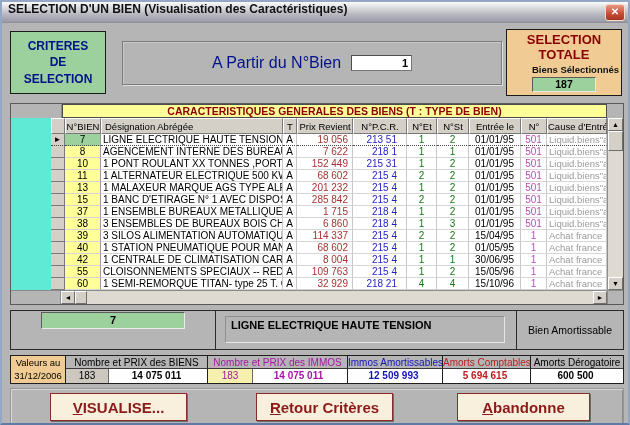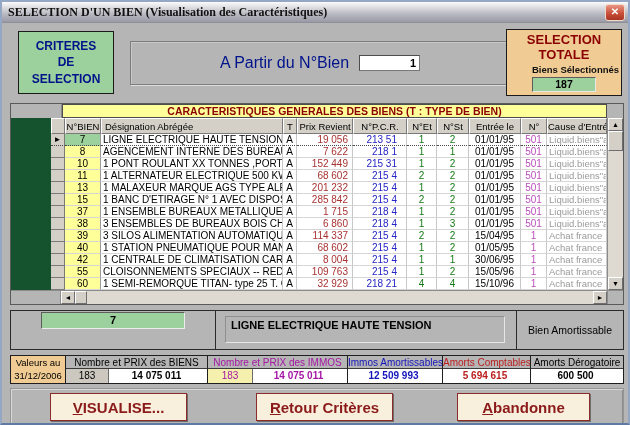--- a/index.html
+++ b/index.html
@@ -1,48 +1,48 @@
 <!DOCTYPE html>
 <html><head>
 <meta charset="utf-8">
 <style>
   html,body{margin:0;padding:0;background:#8a8a8a;}
   body{width:630px;height:425px;font-family:"Liberation Sans",sans-serif;}
   .window{position:relative;width:630px;height:425px;box-sizing:border-box;
     background:#b5b5b5;border:2px solid #94a8c6;border-bottom-color:#5f7aa5;overflow:hidden;}
   
-  .titlebar{height:20px;display:flex;align-items:center;
+  .titlebar{height:20px;display:flex;align-items:flex-start;
     background:linear-gradient(#fbfbfb,#b9b9c2 60%,#9a9aa6);
-    border-bottom:1px solid #8f8f99;padding-left:6px;position:relative;font-family:Liberation Serif, serif;}
+    border-bottom:1px solid #8f8f99;padding-left:6px;position:relative;}
   .titlebar .title{font-size:12px;font-weight:bold;color:#111;}
   .close-btn{position:absolute;right:3px;top:2px;width:18px;height:15px;
     background:linear-gradient(#e99784,#c94f38 55%,#a83424);border:1px solid #f3d9c8;
     border-radius:3px;color:#fff;font-size:10px;font-weight:bold;line-height:14px;
     text-align:center;cursor:default;}
   
-  .topsec{position:relative;margin:5px 6px 0 16px;height:68px;}
+  .topsec{position:relative;margin:5px 6px 0 8px;height:68px;}
   .criteria{position:absolute;left:0;top:3px;width:94px;height:61px;background:#9cd09c;
     border:1px solid #1a1a1a;color:#00138b;font-weight:bold;font-size:12px;text-align:center;
     display:flex;align-items:center;justify-content:center;white-space:pre-line;line-height:1.35;}
   .filter-panel{position:absolute;left:112px;top:13px;width:378px;height:42px;
     border:1px solid #7c7c7c;box-shadow:inset 1px 1px 0 #c9c9c9, 1px 1px 0 #dedede;
     display:flex;align-items:center;justify-content:center;gap:10px;}
   .filter-label{color:#00138b;font-size:16px;}
   .filter-input{width:56px;height:14px;border:1px solid #777;border-top-color:#4d4d4d;border-left-color:#4d4d4d;
     background:#fff;font-family:"Liberation Sans",sans-serif;font-size:11px;font-weight:bold;
     text-align:right;padding:0 3px 0 0;}
   .totale{position:absolute;right:0;top:1px;width:114px;height:65px;background:#f0cc94;
     border:1px solid #1a1a1a;text-align:center;}
   .totale-title{color:#8b0000;font-weight:bold;font-size:13px;line-height:1.15;white-space:pre-line;margin-top:3px;}
   .totale-sub{color:#111;font-weight:bold;font-size:9.5px;margin-top:1px;padding-left:23px;}
   .totale-count{width:62px;height:13px;margin:2px auto 0;background:#9cd09c;
     border:1px solid #5d5d5d;border-bottom-color:#e7e7e7;border-right-color:#e7e7e7;
     font-size:10.5px;font-weight:bold;line-height:13px;}
   
-  .tbl{margin:7px 0 0 8px;width:614px;background:#14532d;border:1px solid #5a5a5a;box-sizing:border-box;}
+  .tbl{margin:7px 0 0 8px;width:614px;background:#5eead4;border:1px solid #5a5a5a;box-sizing:border-box;}
   .band{height:14px;display:flex;}
   .band-left{width:50px;background:#b5b5b5;border-right:1px solid #8b8b8b;}
   .band-title{flex:1;background:#ffff99;border:1px solid #4d4d4d;color:#8b0000;
     font-weight:bold;font-size:10.5px;line-height:12px;text-align:center;white-space:nowrap;overflow:hidden;}
   .band-right{width:16px;background:#b5b5b5;}
   .tbl-main{display:flex;}
   .grid-area{flex:1;min-width:0;padding-left:40px;}
   .grid{display:grid;grid-template-columns:14px 36px 1fr 14px 56px 54px 30px 32px 52px 26px 60px;}
   .hcell{height:16px;background:#d4d0c8;border-top:1px solid #fff;border-left:1px solid #fff;
     border-right:1px solid #7a7a7a;border-bottom:1px solid #7a7a7a;font-size:9.5px;line-height:15px;

